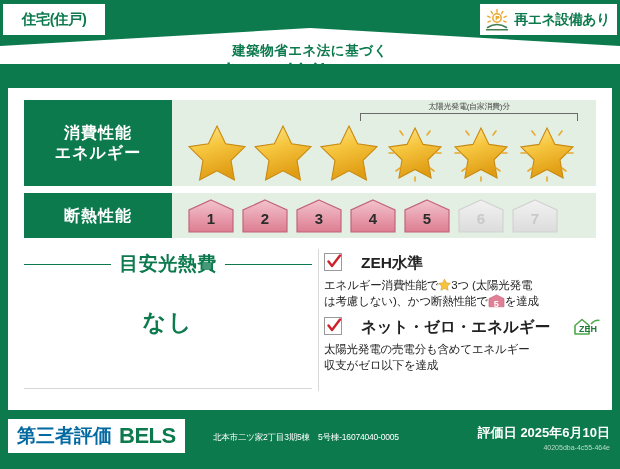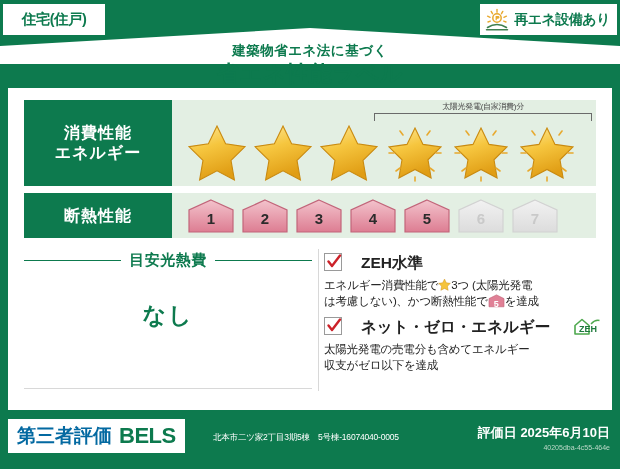--- a/index.html
+++ b/index.html
@@ -156,21 +156,21 @@
   }
   .star-cell {
     position: relative;
     width: 62px; height: 60px;
   }
   .star-svg { display:block; width:62px; height:60px; }
   .shine { position:absolute; left:0; top:0; width:62px; height:60px; pointer-events:none; }
 
   .solar-span {
     position: absolute;
-    left: 202px; top: 2px;
+    left: 188px; top: 2px;
     width: 218px;
   }
   .solar-span-text {
     font-size: 8px;
     color: #4a4a4a;
     text-align: center;
     letter-spacing: -0.3px;
     line-height: 10px;
     white-space: nowrap;
   }
@@ -236,21 +236,21 @@
     align-items: center;
     gap: 8px;
     margin-top: 6px;
   }
   .hdr-line .rule {
     flex: 1 1 auto;
     height: 1px;
     background: #0d7a4e;
   }
   .hdr-line .hdr-text {
-    font-size: 15px;
+    font-size: 19px;
     font-weight: bold;
     color: #0d7a4e;
     letter-spacing: 0.5px;
     white-space: nowrap;
   }
   .cost-value {
     margin-top: 30px;
     text-align: center;
     font-size: 23px;
     font-weight: bold;

